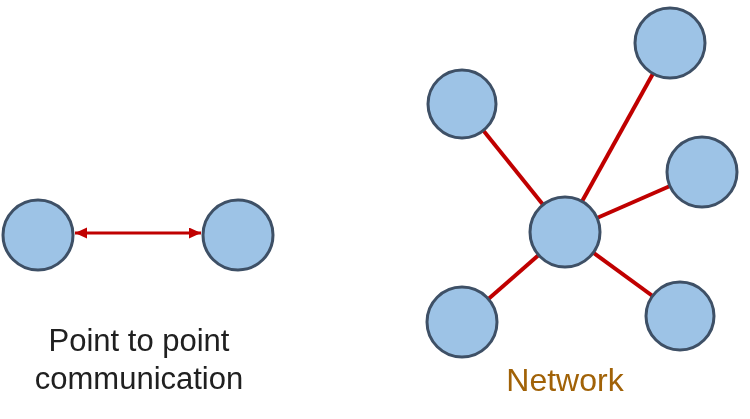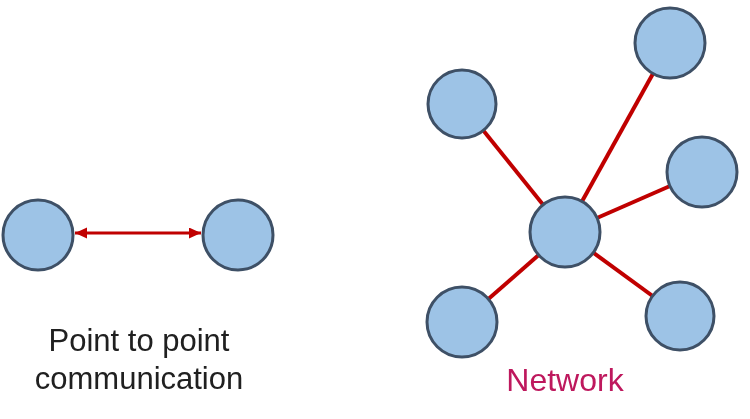--- a/index.html
+++ b/index.html
@@ -69,14 +69,14 @@
         <circle cx="670" cy="43" r="35" fill="#9DC3E6" stroke="#3E5066" stroke-width="3"></circle>
         <circle cx="702" cy="172" r="35" fill="#9DC3E6" stroke="#3E5066" stroke-width="3"></circle>
         <circle cx="680" cy="316" r="34" fill="#9DC3E6" stroke="#3E5066" stroke-width="3"></circle>
         <circle cx="462" cy="322" r="35" fill="#9DC3E6" stroke="#3E5066" stroke-width="3"></circle>
       </g>
     </svg>
 
   <div class="diagram-label label-p2p" style="color: rgb(32, 32, 32);">Point to point
 communication</div>
 
-  <div class="diagram-label label-network" style="color: #be185d;">Network</div>
+  <div class="diagram-label label-network" style="color: #a16207;">Network</div>
 </div>
 
 </body></html>

